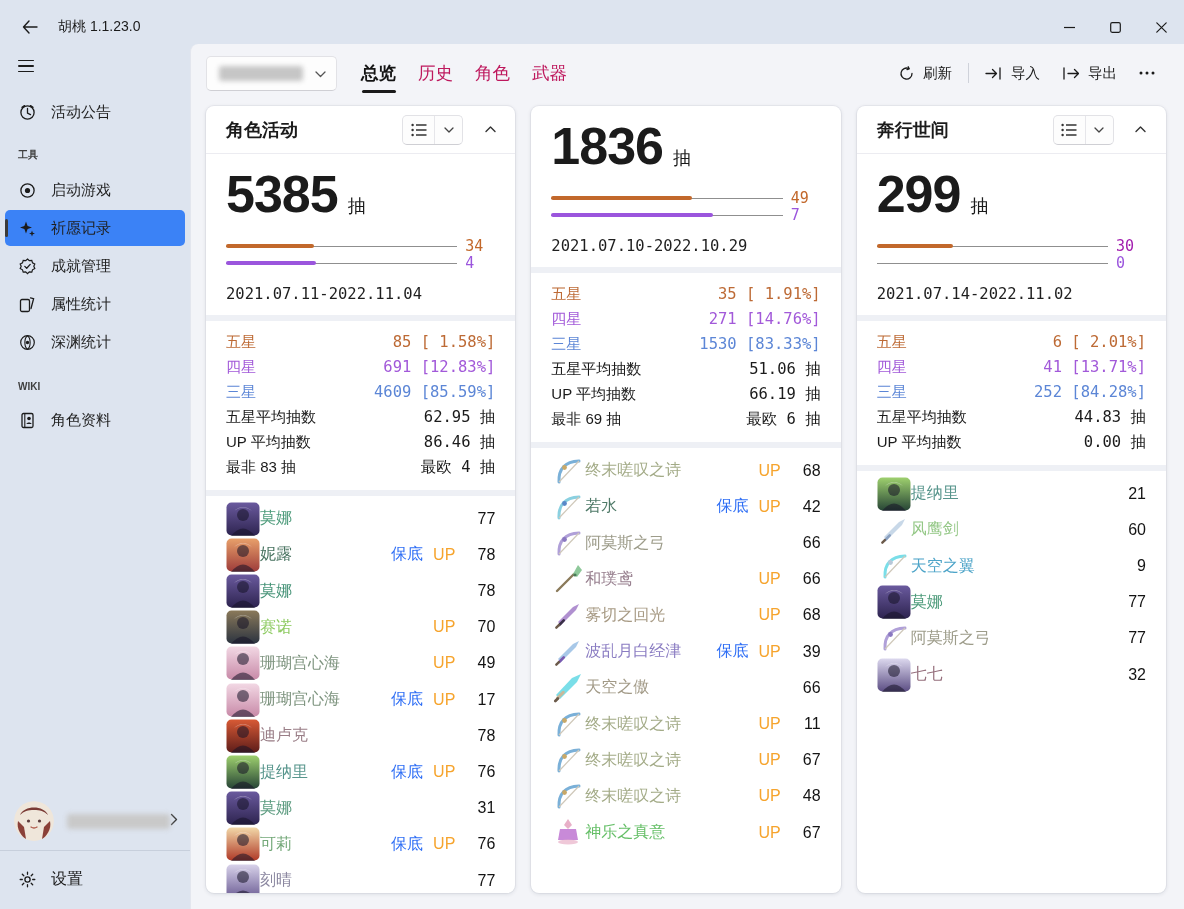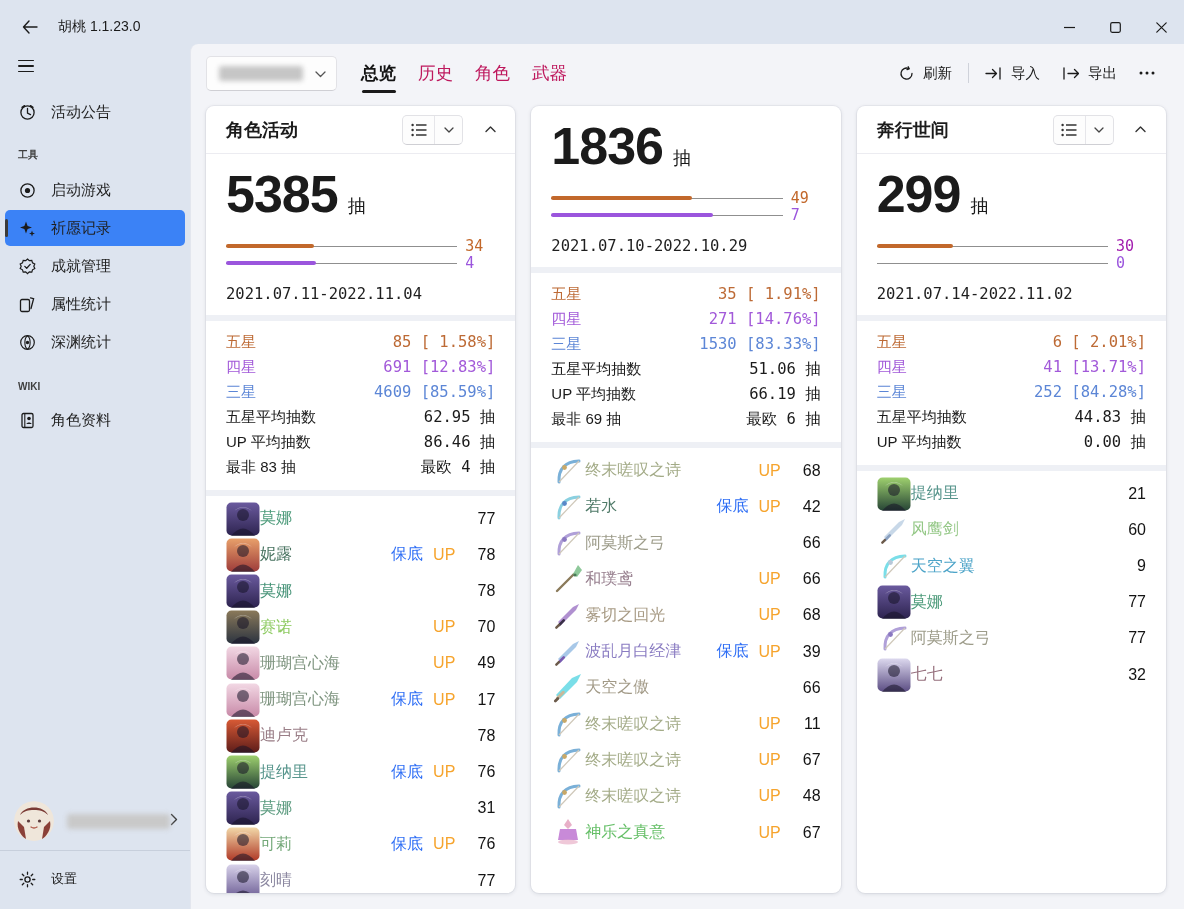--- a/index.html
+++ b/index.html
@@ -27,21 +27,21 @@
   .nav-item .nicon { width:18px; height:18px; margin-right:15px; display:flex; align-items:center; justify-content:center; }
   .nav-item.selected { background:#3b82f6; }
   .nav-item.selected::before { content:""; position:absolute; left:0; top:9px; width:3px; height:18px; border-radius:2px; background:#3a3a3a; }
   .nav-header { height:38px; display:flex; align-items:flex-end; padding:0 0 8px 18px; font-size:10px; font-weight:700; color:#3f3f3f; }
   .sidebar-bottom { margin-top:auto; }
   .user-row { display:flex; align-items:center; height:58px; padding:0 12px 0 14px; cursor:pointer; }
   .user-avatar { width:40px; height:40px; border-radius:50%; overflow:hidden; flex:0 0 auto; }
   .user-name-redacted { width:104px; height:15px; margin-left:13px; background:#c9c9c9; border-radius:3px; filter:blur(2.5px); }
   .user-chevron { margin-left:auto; color:#444; font-size:13px; }
   .sidebar-divider { height:1px; background:#c7cfdc; margin:0; }
-  .settings-row { height:44px; margin:6px 5px 8px; display:flex; align-items:center; padding-left:13px; border-radius:5px; font-size:13px; cursor:pointer; }
+  .settings-row { height:44px; margin:6px 5px 8px; display:flex; align-items:center; padding-left:13px; border-radius:5px; font-size:16px; cursor:pointer; }
   .settings-row .nicon { width:18px; height:18px; margin-right:15px; display:flex; align-items:center; justify-content:center; }
 
   
   .content { position:absolute; left:190px; top:44px; right:0; bottom:0; background:#f3f4f8; border-top-left-radius:8px; border-left:1px solid #e3e6ee; padding:8px 18px 16px 15px; display:flex; flex-direction:column; }
   .topbar { height:42px; display:flex; align-items:center; flex:0 0 auto; }
   .uid-pill { width:131px; height:35px; background:#fdfdfd; border:1px solid #e2e2e6; border-bottom-color:#cfcfd4; border-radius:5px; display:flex; align-items:center; padding:0 10px 0 12px; cursor:pointer; }
   .uid-redacted { width:84px; height:15px; background:#c6c6c6; border-radius:3px; filter:blur(2.5px); }
   .uid-chevron { margin-left:auto; color:#555; }
   .tabs { display:flex; margin-left:13px; height:42px; }
   .tab { position:relative; padding:0 11px; display:flex; align-items:center; font-size:17.5px; color:#be185d; cursor:pointer; }

